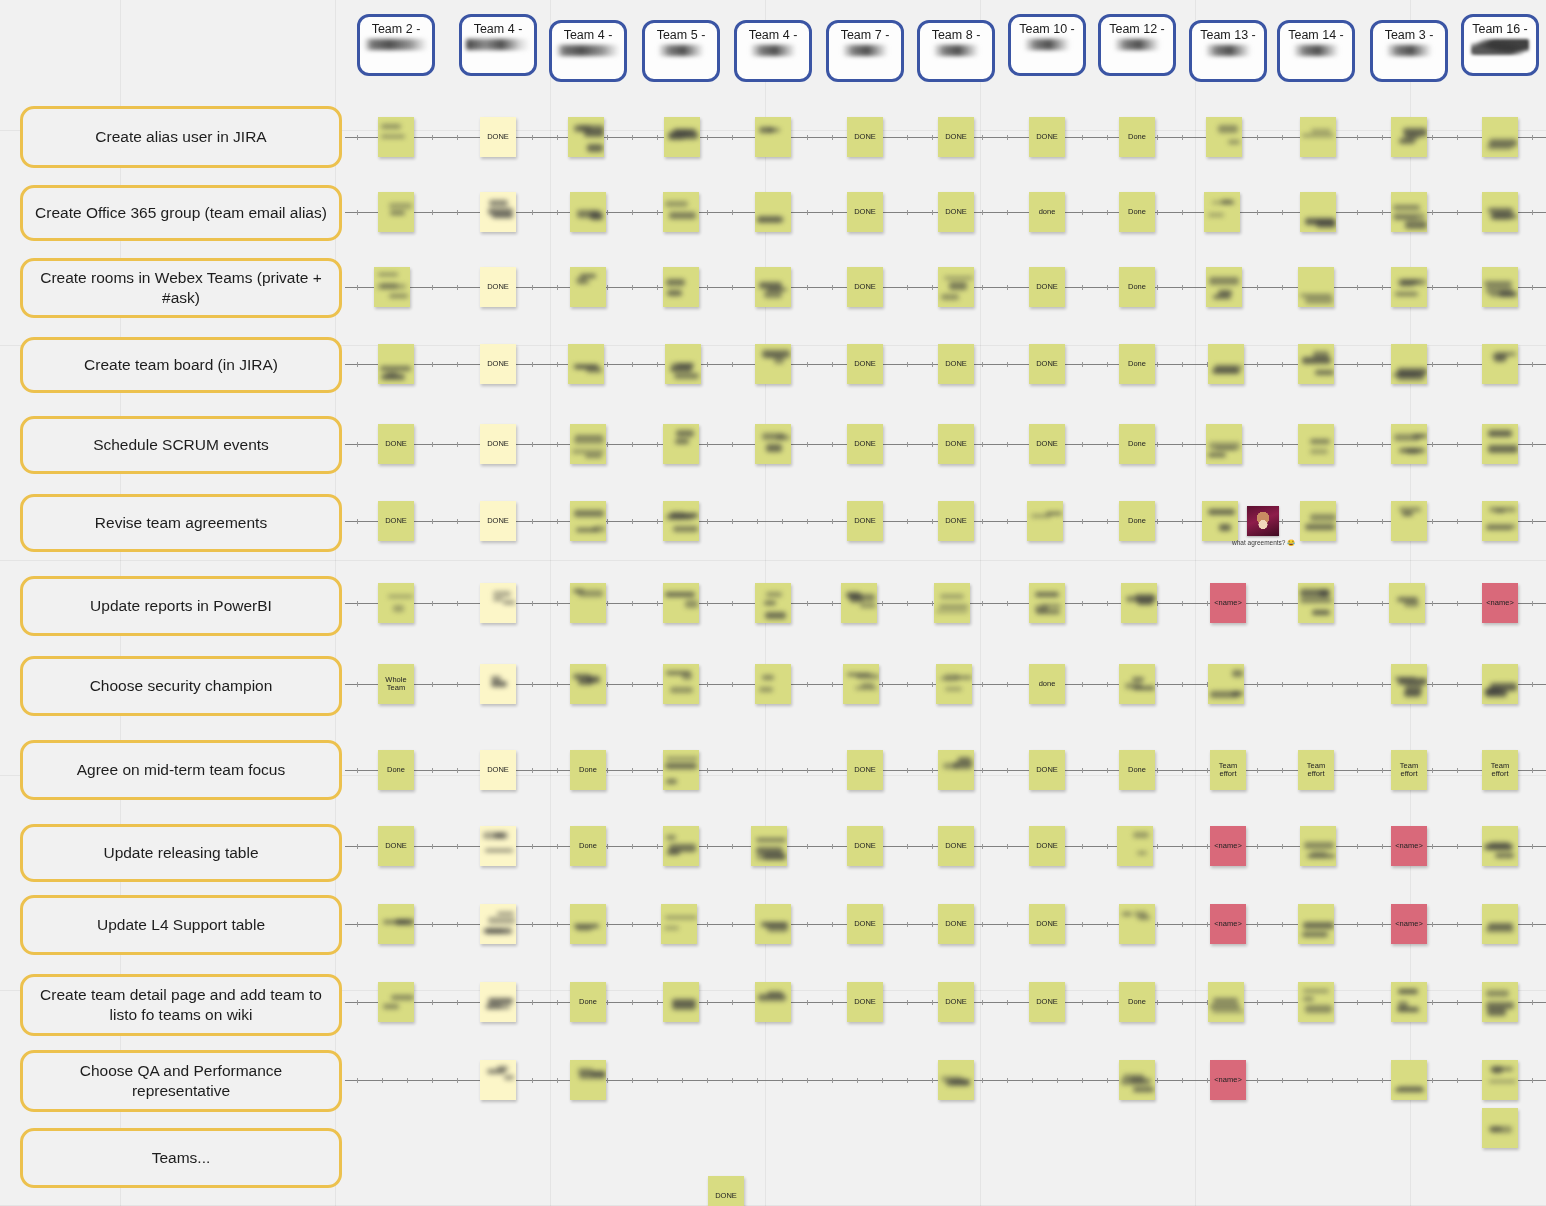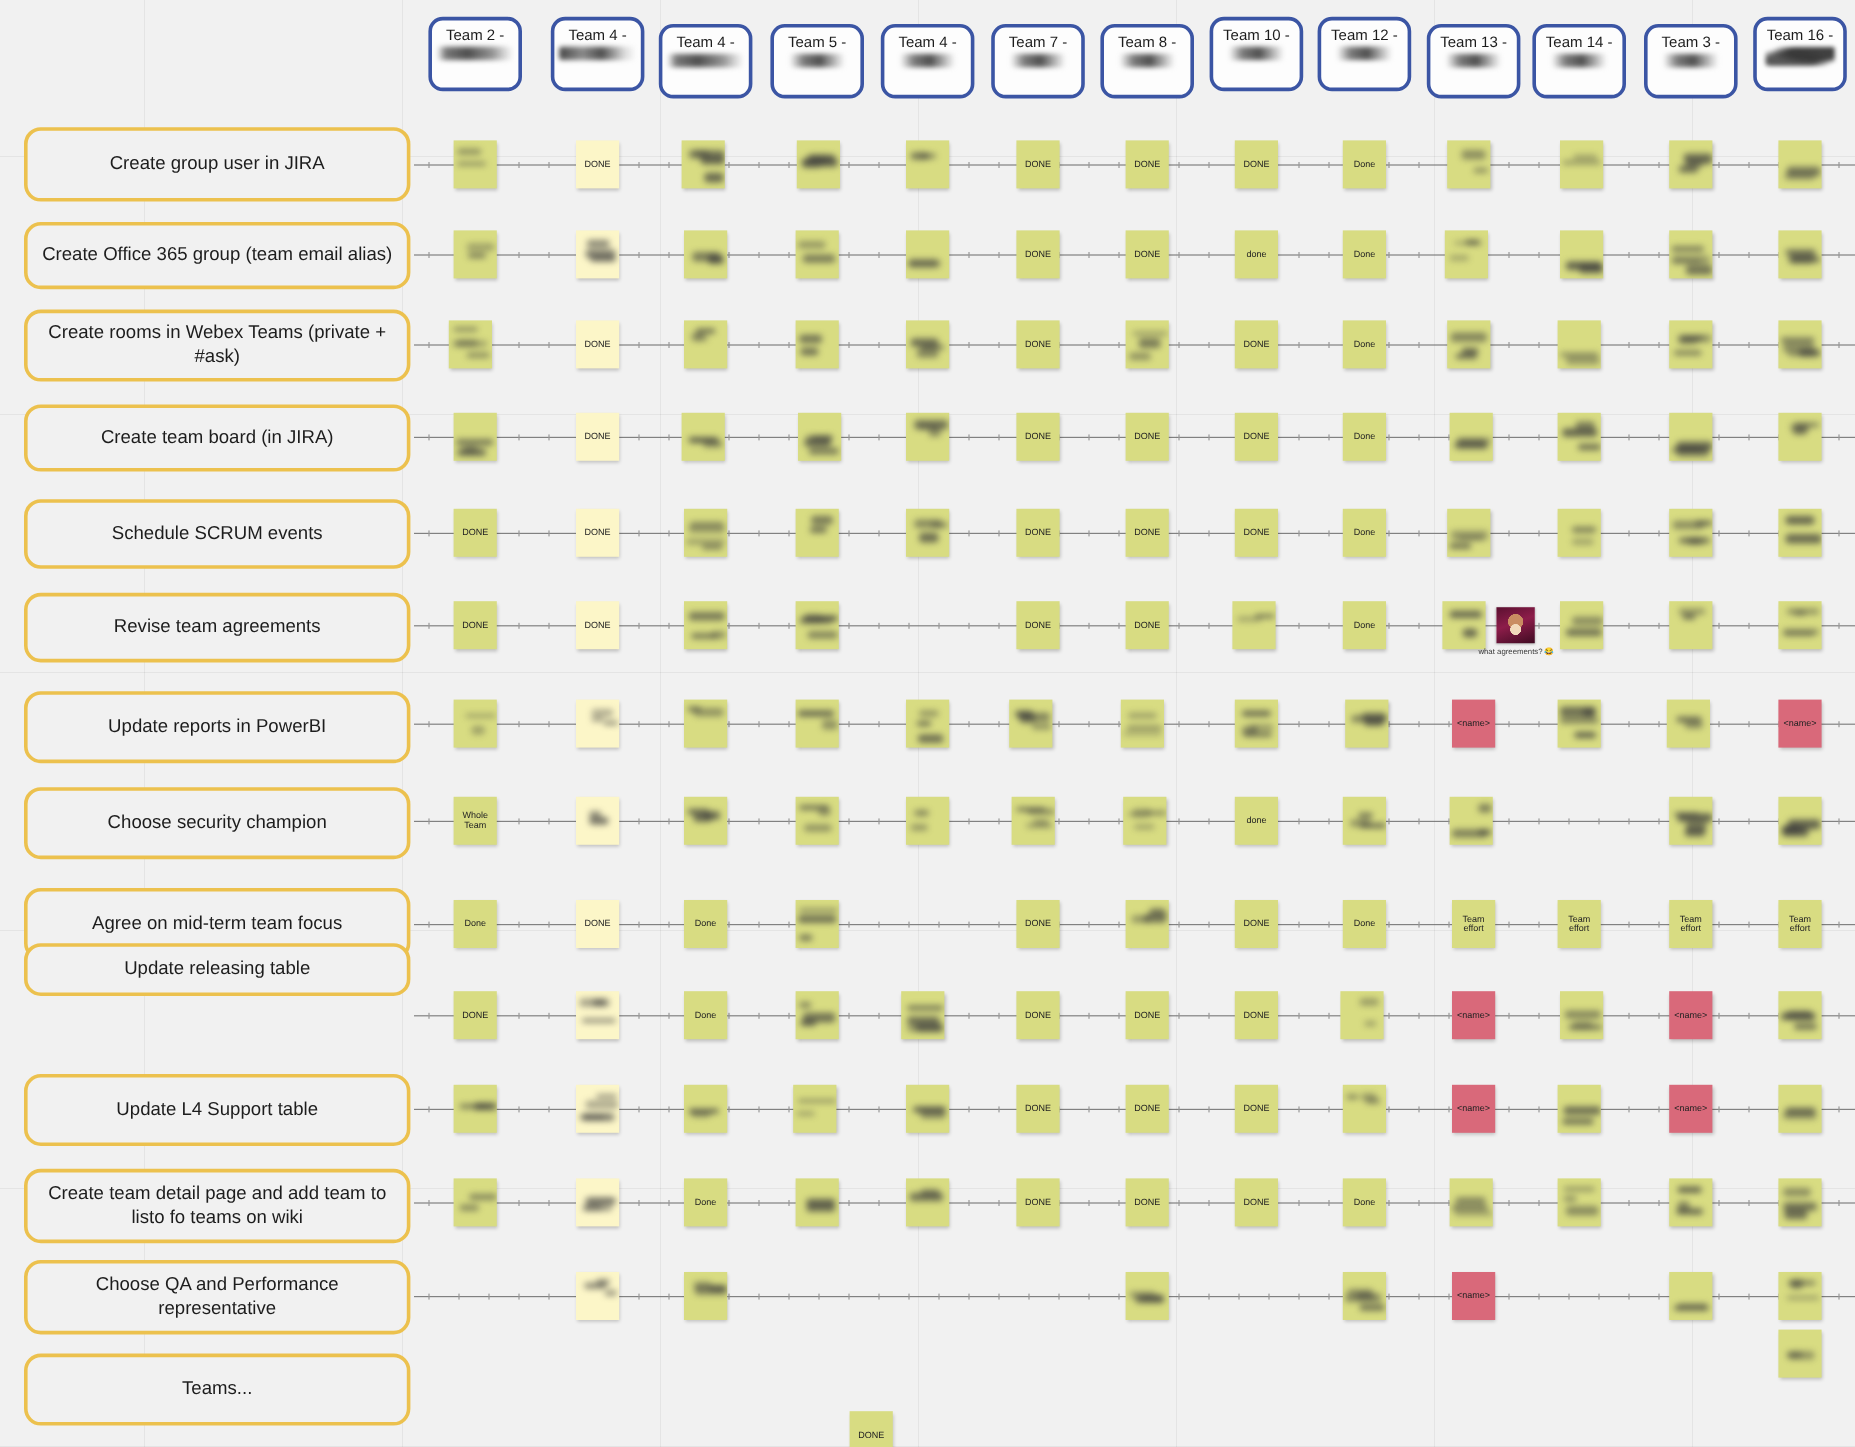--- a/index.html
+++ b/index.html
@@ -225,21 +225,21 @@
         <div class="thl">Team 3 -</div>
         <div class="redacted v3"></div>
       </div>
       <div class="team-header" style="left: 1461px; top: 14px;">
         <div class="thl">Team 16 -</div>
         <div class="redacted v4"></div>
       </div>
     </div>
   <div id="rows">
       <div class="row-label" style="top: 106px; height: 62px;">
-        <span>Create group user in JIRA</span>
+        <span>Create alias user in JIRA</span>
       </div>
       <div class="row-line" style="top: 137px;">
         <span class="tick" style="left: 12px;"></span>
         <span class="tick" style="left: 37px;"></span>
         <span class="tick" style="left: 62px;"></span>
         <span class="tick" style="left: 87px;"></span>
         <span class="tick" style="left: 112px;"></span>
         <span class="tick" style="left: 137px;"></span>
         <span class="tick" style="left: 162px;"></span>
         <span class="tick" style="left: 187px;"></span>
@@ -701,21 +701,21 @@
         <span class="tick" style="left: 987px;"></span>
         <span class="tick" style="left: 1012px;"></span>
         <span class="tick" style="left: 1037px;"></span>
         <span class="tick" style="left: 1062px;"></span>
         <span class="tick" style="left: 1087px;"></span>
         <span class="tick" style="left: 1112px;"></span>
         <span class="tick" style="left: 1137px;"></span>
         <span class="tick" style="left: 1162px;"></span>
         <span class="tick" style="left: 1187px;"></span>
       </div>
-      <div class="row-label" style="top: 786px; height: 44px;">
+      <div class="row-label" style="top: 824px; height: 58px;">
         <span>Update releasing table</span>
       </div>
       <div class="row-line" style="top: 846px;">
         <span class="tick" style="left: 12px;"></span>
         <span class="tick" style="left: 37px;"></span>
         <span class="tick" style="left: 62px;"></span>
         <span class="tick" style="left: 87px;"></span>
         <span class="tick" style="left: 112px;"></span>
         <span class="tick" style="left: 137px;"></span>
         <span class="tick" style="left: 162px;"></span>

